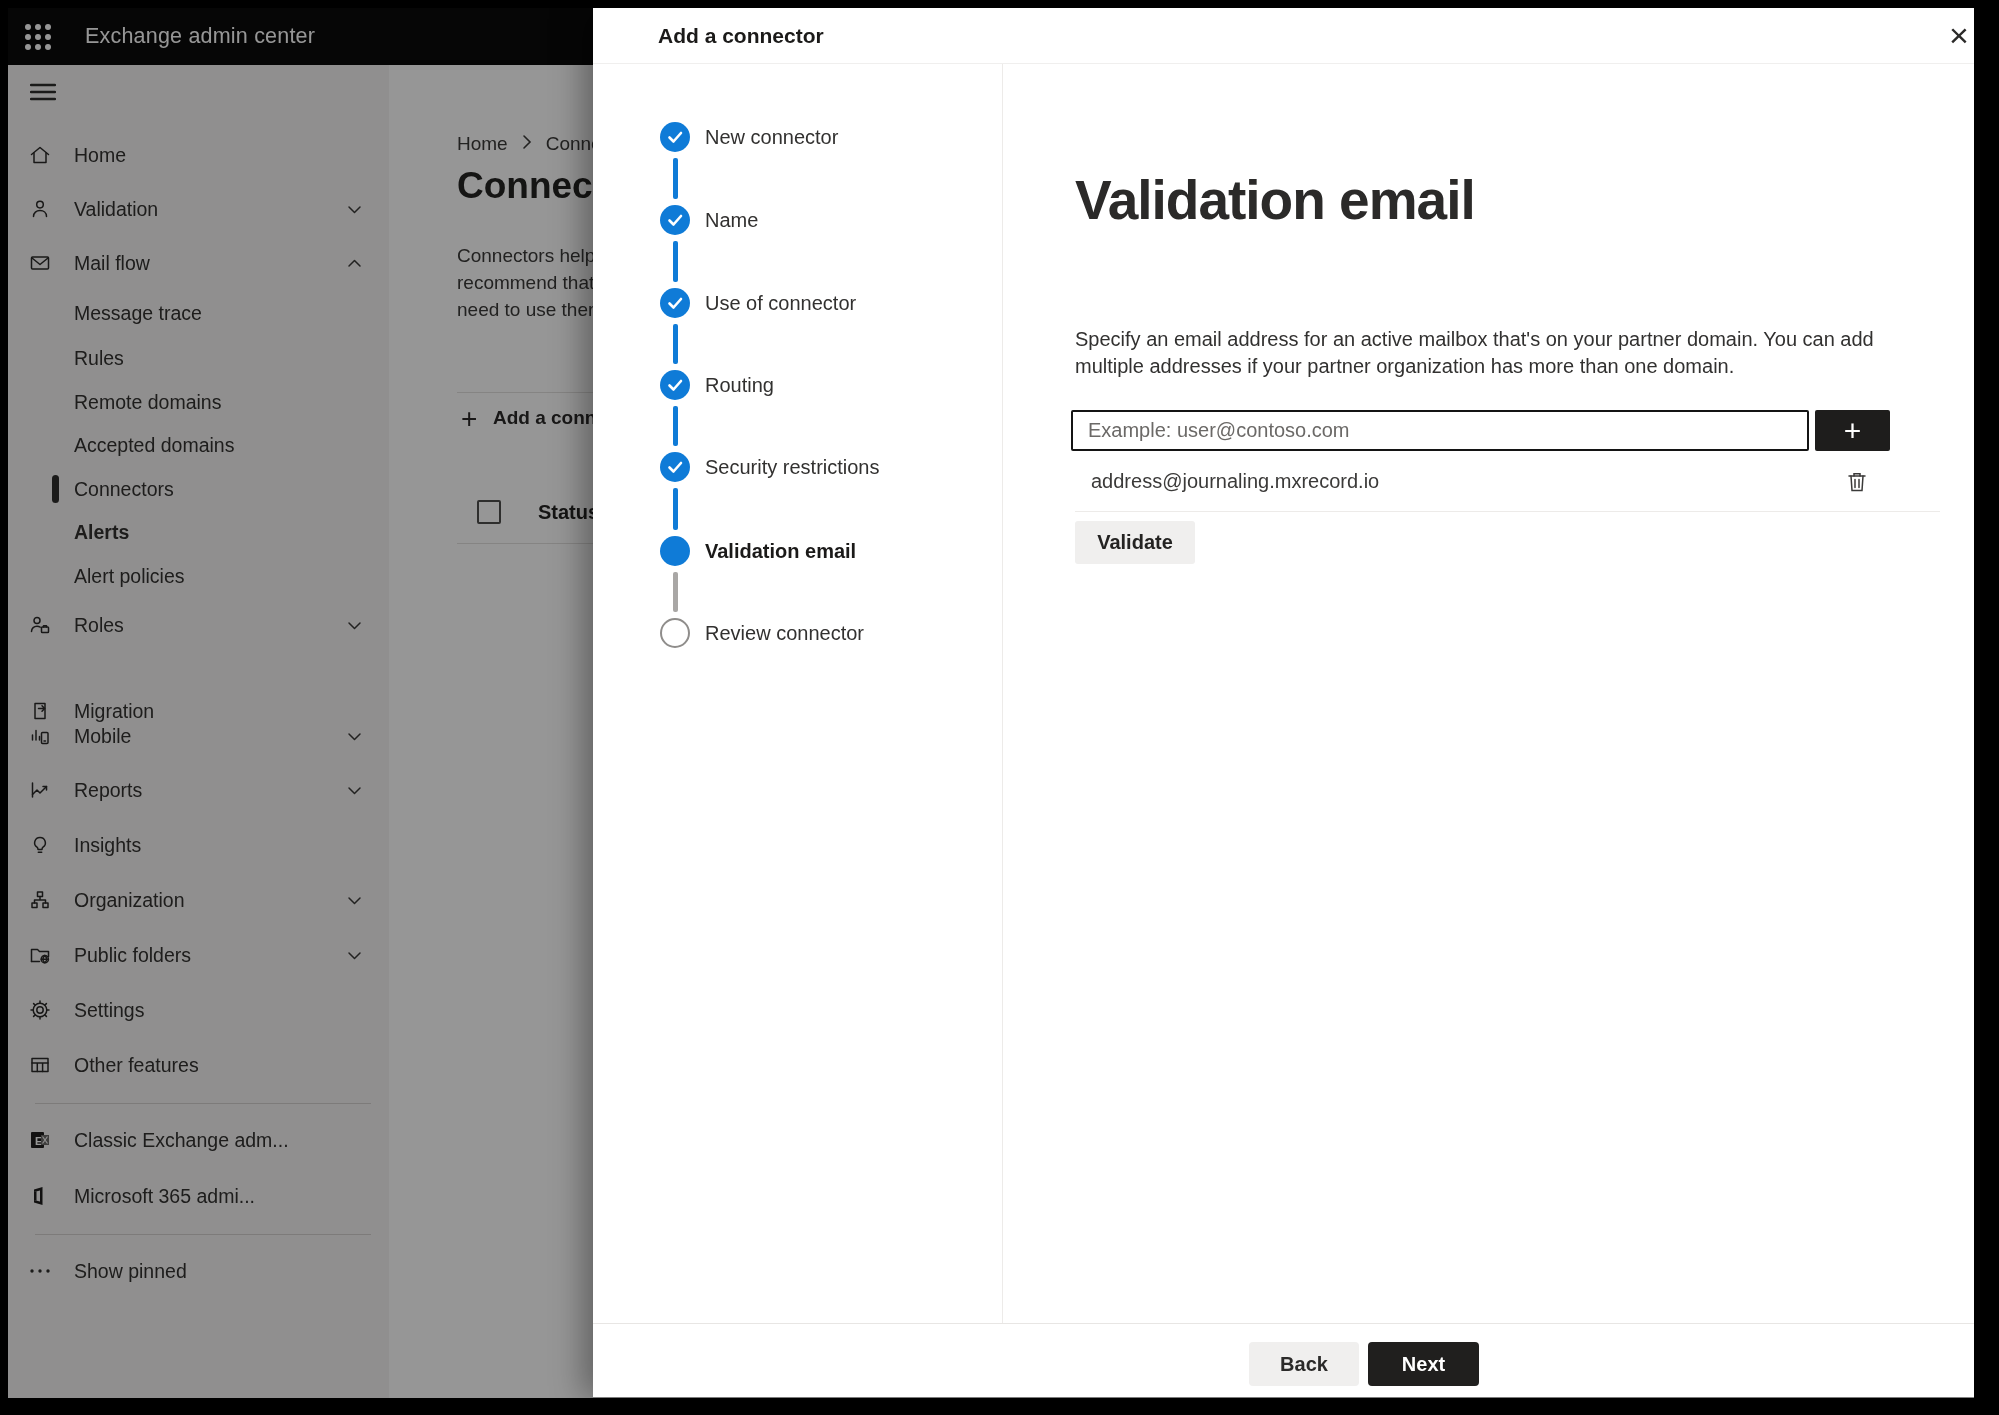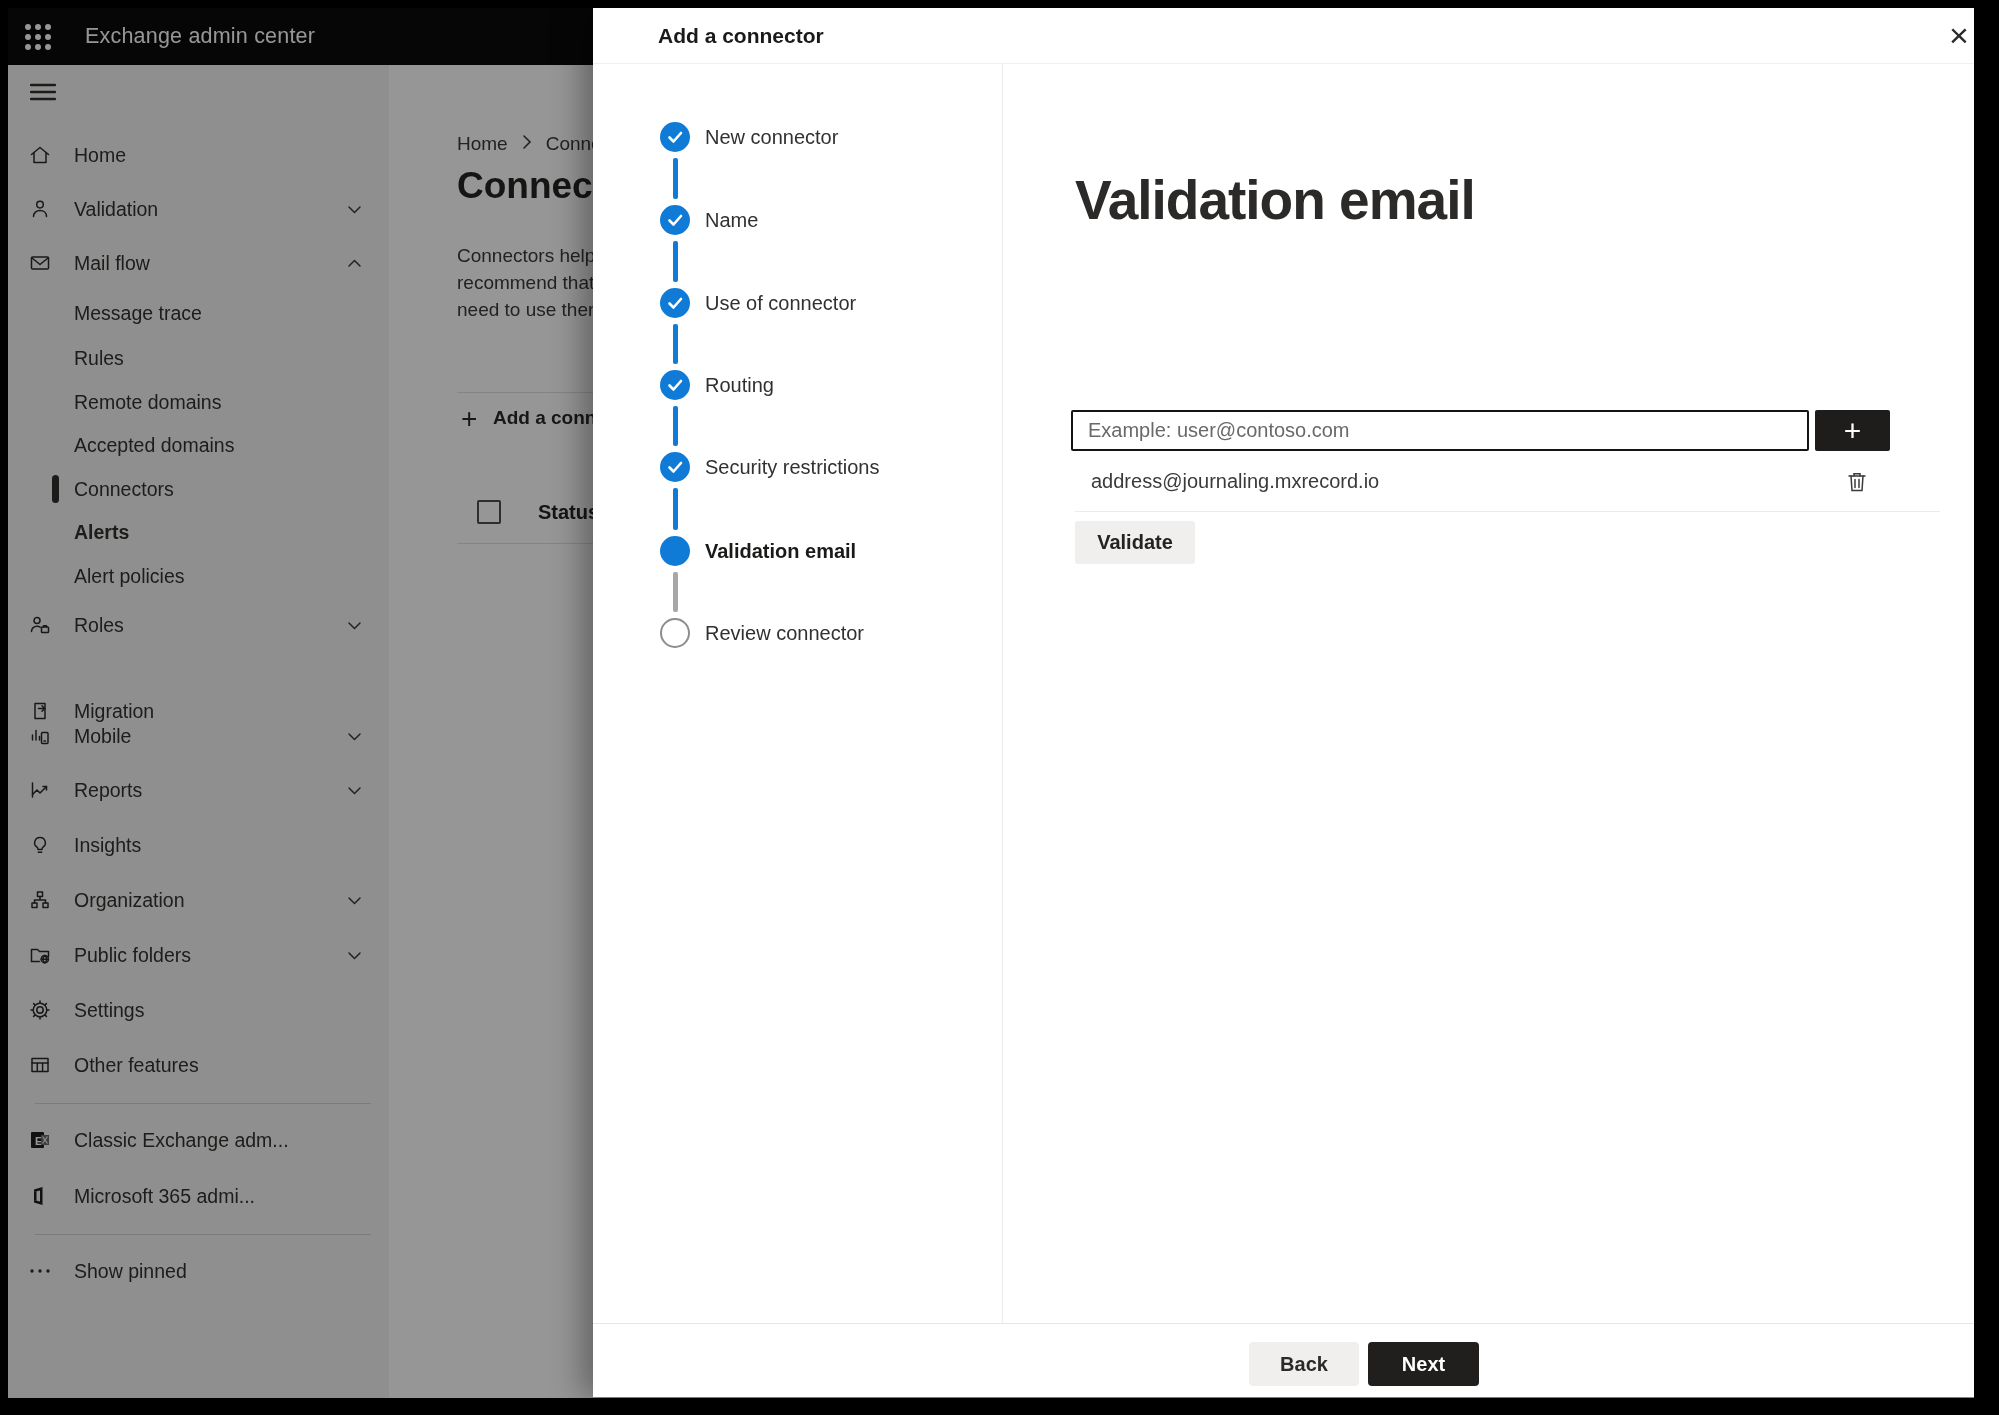--- a/index.html
+++ b/index.html
@@ -345,20 +345,24 @@
         <div class="abs step-label" style="top: 444px;">Security restrictions</div>
         <div class="abs step-seg blue" style="top: 480px; height: 42px;"></div>
         <div class="abs step-circle current" style="top: 528px;"></div>
         <div class="abs step-label current" style="top: 528px;">Validation email</div>
         <div class="abs step-seg gray" style="top: 564px; height: 40px;"></div>
         <div class="abs step-circle upcoming" style="top: 610px;"></div>
         <div class="abs step-label" style="top: 610px;">Review connector</div>
       </div>
 
     <div class="abs" id="ve-heading">Validation email</div>
+    <div class="abs" id="ve-desc">
+      <div>Specify an email address for an active mailbox that's on your partner domain. You can add</div>
+      <div>multiple addresses if your partner organization has more than one domain.</div>
+    </div>
 
     <input class="abs" id="email-input" type="text" placeholder="Example: user@contoso.com" style="">
     <button class="abs" id="plus-btn">+</button>
 
     <div id="address-list">
         <div class="addr-row" style="top: 458px;">
           <span class="addr-text">address@journaling.mxrecord.io</span>
           <span class="addr-trash"><svg width="28" height="28" viewBox="0 0 28 28">
               <g fill="none" stroke="#3b3a39" stroke-width="1.5" stroke-linecap="round">
                 <path d="M6 8 h16"></path>

